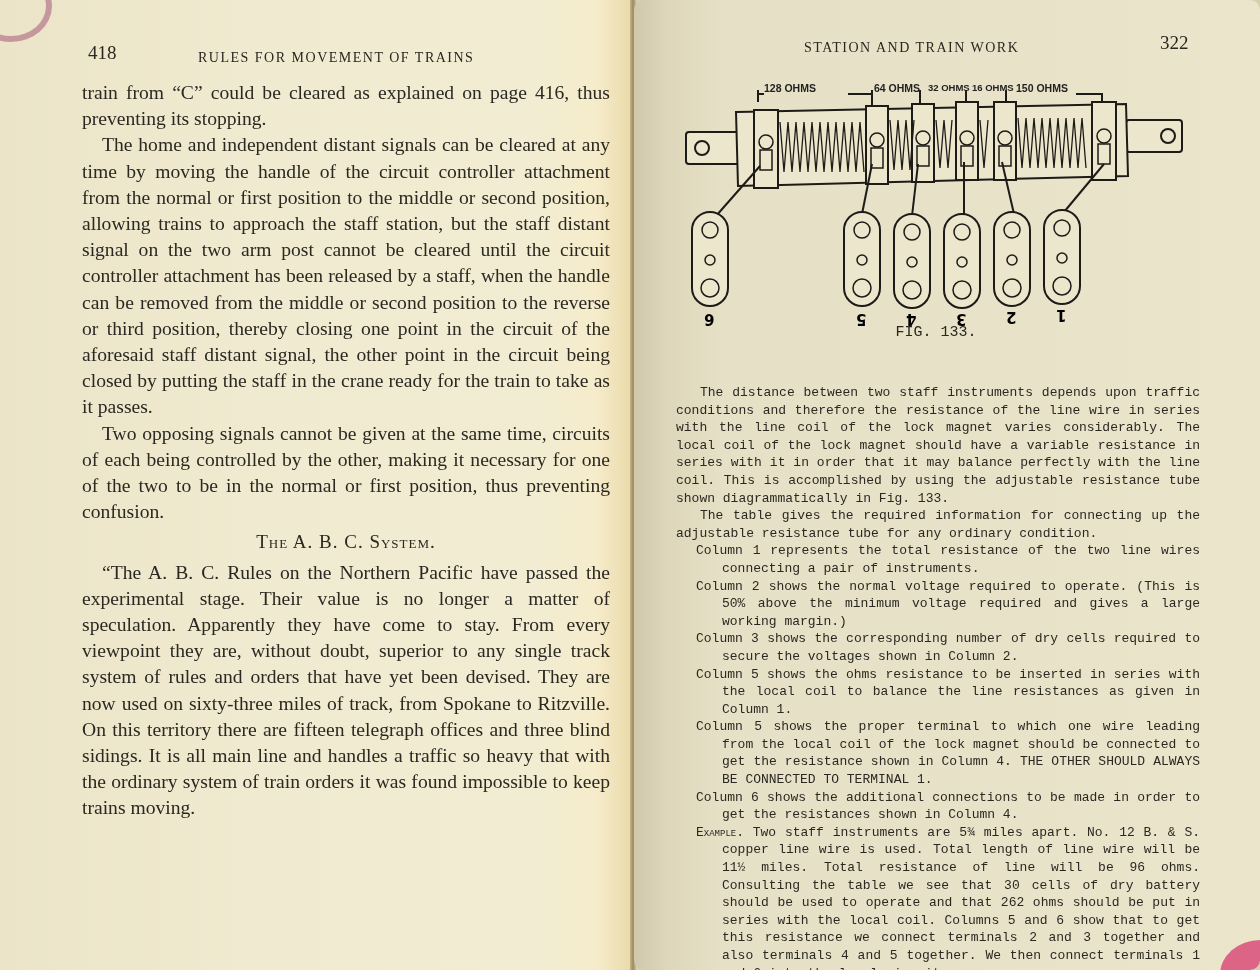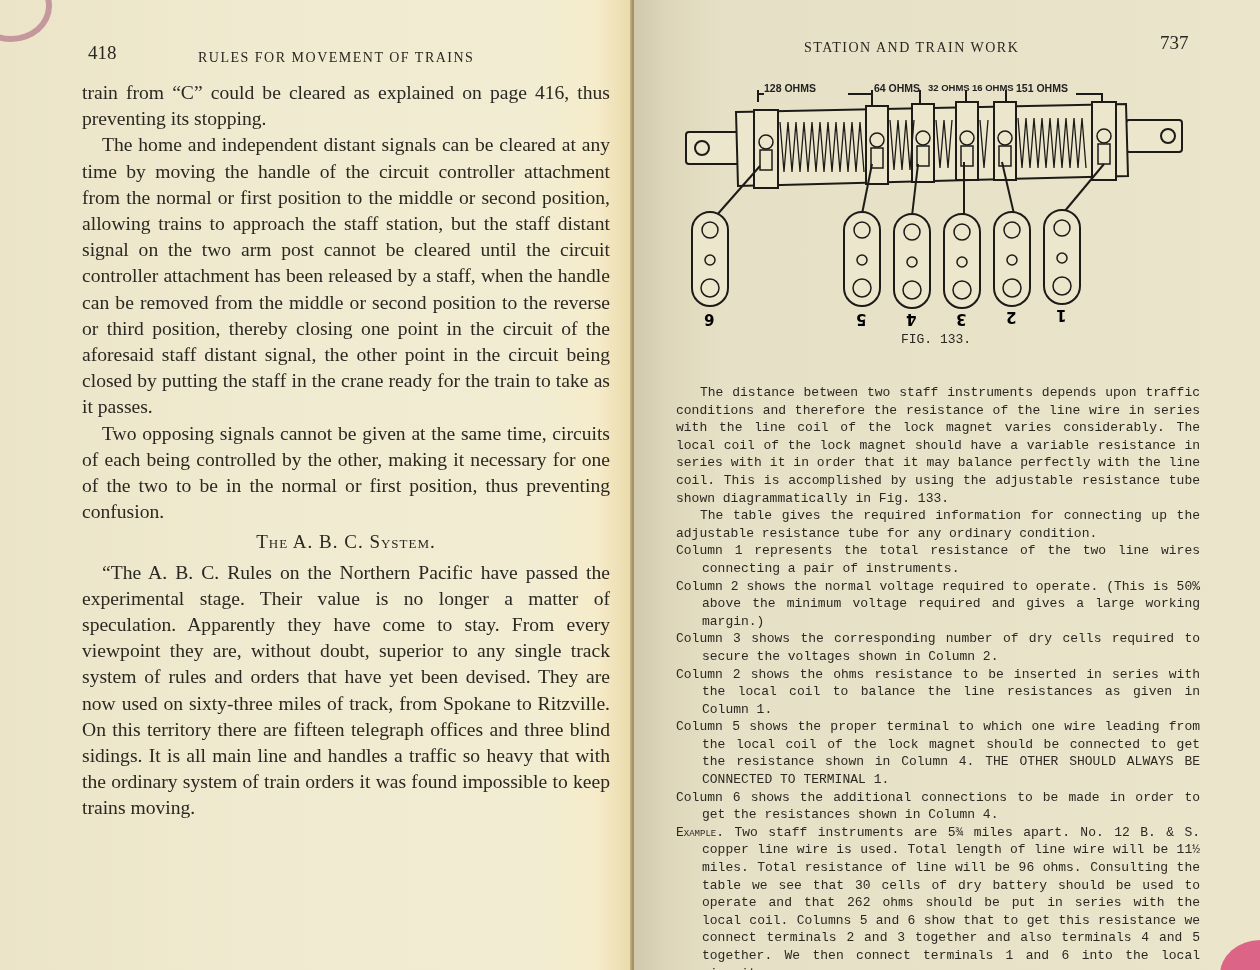--- a/index.html
+++ b/index.html
@@ -1,40 +1,40 @@
 <!DOCTYPE html>
 <html><head>
 <meta charset="utf-8">
 <style>
   html,body{margin:0;padding:0;}
   body{width:1260px;height:970px;overflow:hidden;background:#d8cfae;position:relative;font-family:"Liberation Serif",serif;}
   .spread{position:absolute;left:0;top:0;width:1063px;height:970px;padding-left:32px;}
   .page{position:absolute;top:0;height:970px;overflow:hidden;}
   .page-left{left:0;width:634px;background:linear-gradient(90deg,#ebe4c8 0%,#f0ead0 40%,#f2ecd2 85%,#f6eccb 94%,#e9d9a8 100%);}
-  .page-right{left:634px;width:626px;background:linear-gradient(90deg,#cfc8ac 0%,#ddd6ba 5%,#e6e0c6 14%,#e8e2c8 60%,#ebe5cc 100%);}
+  .page-right{left:634px;width:626px;background:linear-gradient(90deg,#cfc8ac 0%,#ddd6ba 5%,#e6e0c6 14%,#e8e2c8 60%,#ebe5cc 100%);border-radius:10px;}
   .gutter{position:absolute;left:630px;top:0;width:6px;height:970px;background:linear-gradient(90deg,#c9b885,#9a8b62,#c7bf9f);}
   .edge-tl{position:absolute;left:-30px;top:-30px;width:70px;height:60px;border-radius:50%;border:6px solid #b5788a;opacity:.7;}
   .edge-br{position:absolute;right:-40px;bottom:-40px;width:80px;height:70px;border-radius:50%;background:#d94f7a;opacity:.85;}
 
   .running-head{position:absolute;font-size:14px;letter-spacing:1.5px;color:#2a2620;}
   .page-num{position:absolute;font-size:19px;color:#2a2620;}
 
   .left-body{position:absolute;left:82px;top:80px;width:528px;font-size:19.6px;line-height:26.2px;color:#2b2822;text-align:justify;}
   .left-body p{margin:0;text-indent:0;}
   .left-body .ind{text-indent:20px;}
   .section-heading{text-align:center;font-variant:small-caps;font-size:19px;letter-spacing:1px;margin:4px 0 4px 0 !important;}
 
   .figure{position:absolute;left:676px;top:80px;width:520px;height:280px;}
-  .fig-caption{position:absolute;left:0;width:100%;top:252px;text-align:center;font-family:"Liberation Mono",monospace;font-size:13px;color:#2a2620;}
+  .fig-caption{position:absolute;left:0;width:100%;top:244px;text-align:center;font-family:"Liberation Mono",monospace;font-size:15px;color:#2a2620;}
   .ohm-label{position:absolute;top:2px;font-family:Liberation Sans, sans-serif;font-weight:bold;font-size:10.5px;color:#222;white-space:nowrap;}
 
   .right-body{position:absolute;left:676px;top:384px;width:524px;font-family:"Liberation Mono",monospace;font-size:13px;line-height:17.6px;color:#2b2822;text-align:justify;}
   .right-body p{margin:0;}
   .right-body .ind{text-indent:24px;}
-  .right-body .hang{padding-left:26px;text-indent:-26px;}
+  .right-body .hang{padding-left:26px;text-indent:-26px;margin-left:20px;}
   .caps{font-variant:small-caps;}
 </style>
 </head>
 <body>
 
 <div class="spread">
 
   <div class="page page-left">
     <div class="edge-tl"></div>
     <div class="page-num" style="left:88px;top:42px;">418</div>
@@ -47,29 +47,29 @@
       <p class="section-heading">The A. B. C. System.</p>
       <p class="ind">“The A. B. C. Rules on the Northern Pacific have passed the experimental stage. Their value is no longer a matter of speculation. Apparently they have come to stay. From every viewpoint they are, without doubt, superior to any single track system of rules and orders that have yet been devised. They are now used on sixty-three miles of track, from Spokane to Ritzville. On this territory there are fifteen telegraph offices and three blind sidings. It is all main line and handles a traffic so heavy that with the ordinary system of train orders it was found impossible to keep trains moving.</p>
     </div>
   </div>
 
   <div class="gutter"></div>
 
   <div class="page page-right">
     <div class="edge-br"></div>
     <div class="running-head" style="left:170px;top:40px;">STATION AND TRAIN WORK</div>
-    <div class="page-num" style="left:526px;top:32px;">737</div>
+    <div class="page-num" style="left:526px;top:32px;">322</div>
   </div>
 
   <div class="figure">
     <span class="ohm-label" style="left:88px;">128 OHMS</span>
     <span class="ohm-label" style="left:198px;">64 OHMS</span>
     <span class="ohm-label" style="left:252px;font-size:9.5px;">32 OHMS</span>
     <span class="ohm-label" style="left:296px;font-size:9.5px;">16 OHMS</span>
-    <span class="ohm-label" style="left:340px;">151 OHMS</span>
+    <span class="ohm-label" style="left:340px;">150 OHMS</span>
 
     <svg width="520" height="260" viewBox="0 0 520 260" style="position:absolute;left:0;top:0;">
       <g stroke="#1d1b17" stroke-width="2" fill="none">
 
         <path d="M88 14 L82 14 M82 10 L82 22"></path>
         <path d="M172 14 L196 14 M196 10 L196 26"></path>
         <path d="M244 10 L244 26"></path>
         <path d="M290 10 L290 26"></path>
         <path d="M330 10 L330 26"></path>
         <path d="M400 14 L426 14 L426 26"></path>
@@ -156,18 +156,18 @@
 
     <div class="fig-caption">FIG. 133.</div>
   </div>
 
   <div class="right-body">
     <p class="ind">The distance between two staff instruments depends upon traffic conditions and therefore the resistance of the line wire in series with the line coil of the lock magnet varies considerably. The local coil of the lock magnet should have a variable resistance in series with it in order that it may balance perfectly with the line coil. This is accomplished by using the adjustable resistance tube shown diagrammatically in Fig. 133.</p>
     <p class="ind">The table gives the required information for connecting up the adjustable resistance tube for any ordinary condition.</p>
     <p class="hang">Column 1 represents the total resistance of the two line wires connecting a pair of instruments.</p>
     <p class="hang">Column 2 shows the normal voltage required to operate. (This is 50% above the minimum voltage required and gives a large working margin.)</p>
     <p class="hang">Column 3 shows the corresponding number of dry cells required to secure the voltages shown in Column 2.</p>
-    <p class="hang">Column 2 shows the ohms resistance to be inserted in series with the local coil to balance the line resistances as given in Column 1.</p>
+    <p class="hang">Column 5 shows the ohms resistance to be inserted in series with the local coil to balance the line resistances as given in Column 1.</p>
     <p class="hang">Column 5 shows the proper terminal to which one wire leading from the local coil of the lock magnet should be connected to get the resistance shown in Column 4. THE OTHER SHOULD ALWAYS BE CONNECTED TO TERMINAL 1.</p>
     <p class="hang">Column 6 shows the additional connections to be made in order to get the resistances shown in Column 4.</p>
     <p class="hang"><span class="caps">Example.</span> <span>Two staff instruments are 5¾ miles apart. No. 12 B. &amp; S. copper line wire is used. Total length of line wire will be 11½ miles. Total resistance of line will be 96 ohms. Consulting the table we see that 30 cells of dry battery should be used to operate and that 262 ohms should be put in series with the local coil. Columns 5 and 6 show that to get this resistance we connect terminals 2 and 3 together and also terminals 4 and 5 together. We then connect terminals 1 and 6 into the local circuit.</span></p>
   </div>
 </div>
 
 </body></html>

